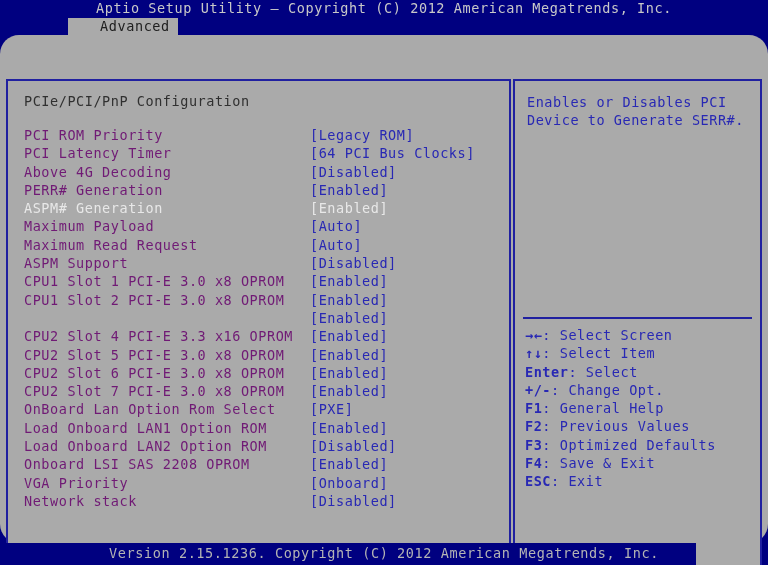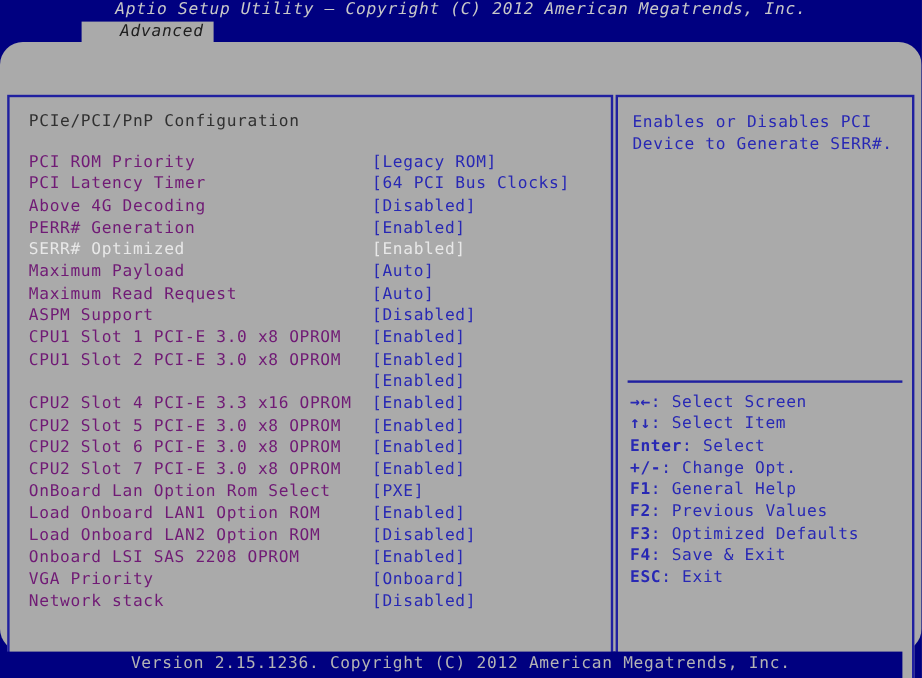--- a/index.html
+++ b/index.html
@@ -25,21 +25,20 @@
     background: #000080;
   }
 
   
   #header-bar {
     position: absolute;
     left: 0; top: 0;
     width: 768px;
     height: 33px;
     background: #000080;
-    font-style: italic;
   }
   #title-line {
     position: absolute;
     left: 0; top: 2px;
     width: 768px;
     text-align: center;
     color: #c8c8c8;
     font-size: 13.5px;
     letter-spacing: 0.6px;
     white-space: pre;
@@ -173,21 +172,21 @@
     white-space: pre;
   }
   .key-row .glyph {
     font-weight: bold;
   }
 
   
   #footer-bar {
     position: absolute;
     left: 0; top: 543px;
-    width: 752px;
+    width: 696px;
     height: 22px;
     background: #000080;
   }
   #footer-text {
     position: absolute;
     left: 0; top: 4px;
     width: 768px;
     text-align: center;
     color: #b4b4b4;
     font-size: 13.5px;
@@ -209,21 +208,21 @@
 
   <div id="body-area">
 
     <div class="panel" id="left-panel">
       <div id="config-title">PCIe/PCI/PnP Configuration</div>
       <div id="option-list">
           <div class="opt-row"><span class="opt-label">PCI ROM Priority</span><span class="opt-value">[Legacy ROM]</span></div>
           <div class="opt-row"><span class="opt-label">PCI Latency Timer</span><span class="opt-value">[64 PCI Bus Clocks]</span></div>
           <div class="opt-row"><span class="opt-label">Above 4G Decoding</span><span class="opt-value">[Disabled]</span></div>
           <div class="opt-row"><span class="opt-label">PERR# Generation</span><span class="opt-value">[Enabled]</span></div>
-          <div class="opt-row selected"><span class="opt-label">SERR# Optimized</span><span class="opt-value">[Enabled]</span></div>
+          <div class="opt-row selected"><span class="opt-label">ASPM# Generation</span><span class="opt-value">[Enabled]</span></div>
           <div class="opt-row"><span class="opt-label">Maximum Payload</span><span class="opt-value">[Auto]</span></div>
           <div class="opt-row"><span class="opt-label">Maximum Read Request</span><span class="opt-value">[Auto]</span></div>
           <div class="opt-row"><span class="opt-label">ASPM Support</span><span class="opt-value">[Disabled]</span></div>
           <div class="opt-row"><span class="opt-label">CPU1 Slot 1 PCI-E 3.0 x8 OPROM</span><span class="opt-value">[Enabled]</span></div>
           <div class="opt-row"><span class="opt-label">CPU1 Slot 2 PCI-E 3.0 x8 OPROM</span><span class="opt-value">[Enabled]</span></div>
           <div class="opt-row"><span class="opt-value">[Enabled]</span></div>
           <div class="opt-row"><span class="opt-label">CPU2 Slot 4 PCI-E 3.3 x16 OPROM</span><span class="opt-value">[Enabled]</span></div>
           <div class="opt-row"><span class="opt-label">CPU2 Slot 5 PCI-E 3.0 x8 OPROM</span><span class="opt-value">[Enabled]</span></div>
           <div class="opt-row"><span class="opt-label">CPU2 Slot 6 PCI-E 3.0 x8 OPROM</span><span class="opt-value">[Enabled]</span></div>
           <div class="opt-row"><span class="opt-label">CPU2 Slot 7 PCI-E 3.0 x8 OPROM</span><span class="opt-value">[Enabled]</span></div>

